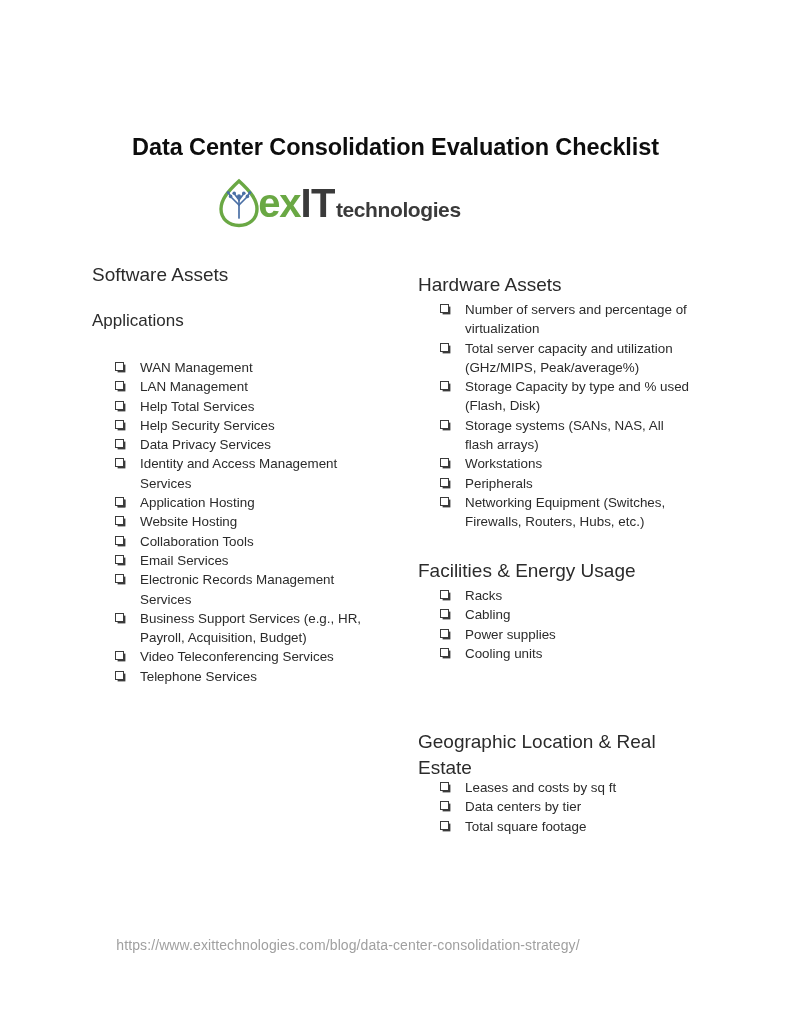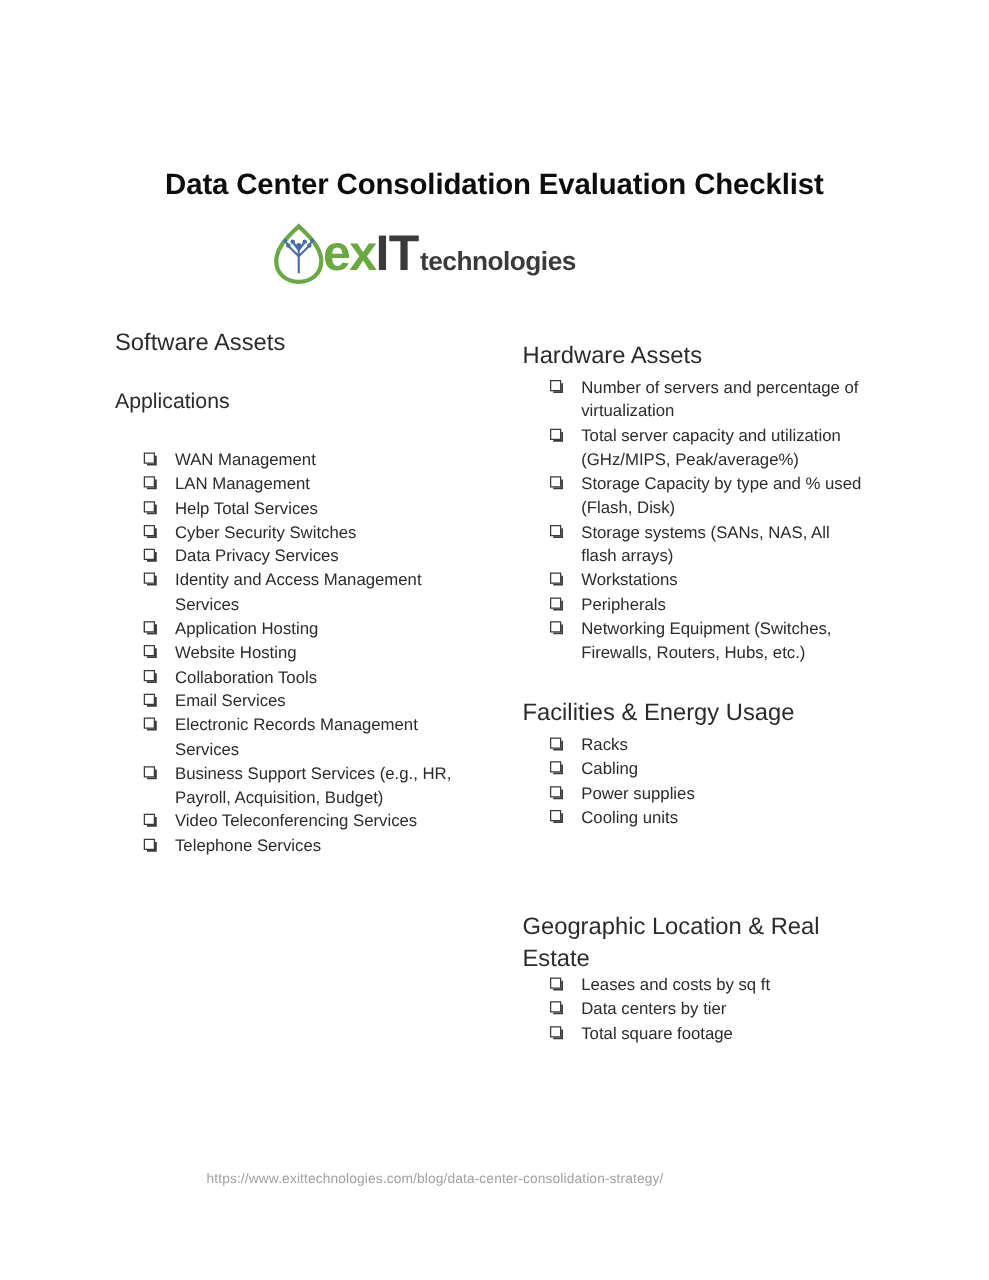--- a/index.html
+++ b/index.html
@@ -135,21 +135,21 @@
     box-sizing: border-box;
   }
 
   
   .footer-url {
     position: absolute;
     top: 937px;
     left: 0;
     width: 696px;
     text-align: center;
-    font-size: 11px;
+    font-size: 14px;
     color: #a0a0a0;
     letter-spacing: 0.1px;
   }
 </style>
 </head>
 <body>
 
 <div class="page">
 
   <h1 class="doc-title">Data Center Consolidation Evaluation Checklist</h1>
@@ -183,21 +183,21 @@
     </span>
   </div>
 
   <div class="col-left">
     <div class="section-heading" style="top:262px; left:92px;">Software Assets</div>
     <div class="sub-heading" style="top:309px; left:92px;">Applications</div>
     <ul class="checklist" id="left-list" style="top:358px; left:115px; width:268px;">
         <li><span class="cb"></span><span>WAN Management</span></li>
         <li><span class="cb"></span><span>LAN Management</span></li>
         <li><span class="cb"></span><span>Help Total Services</span></li>
-        <li><span class="cb"></span><span>Cyber Security Switches</span></li>
+        <li><span class="cb"></span><span>Help Security Services</span></li>
         <li><span class="cb"></span><span>Data Privacy Services</span></li>
         <li><span class="cb"></span><span>Identity and Access Management Services</span></li>
         <li><span class="cb"></span></li>
         <li><span class="cb"></span><span>Application Hosting</span></li>
         <li><span class="cb"></span><span>Website Hosting</span></li>
         <li><span class="cb"></span><span>Collaboration Tools</span></li>
         <li><span class="cb"></span><span>Email Services</span></li>
         <li><span class="cb"></span><span>Electronic Records Management Services</span></li>
         <li><span class="cb"></span><span>Business Support Services (e.g., HR, Payroll, Acquisition, Budget)</span></li>
         <li><span class="cb"></span><span>Video Teleconferencing Services</span></li>

